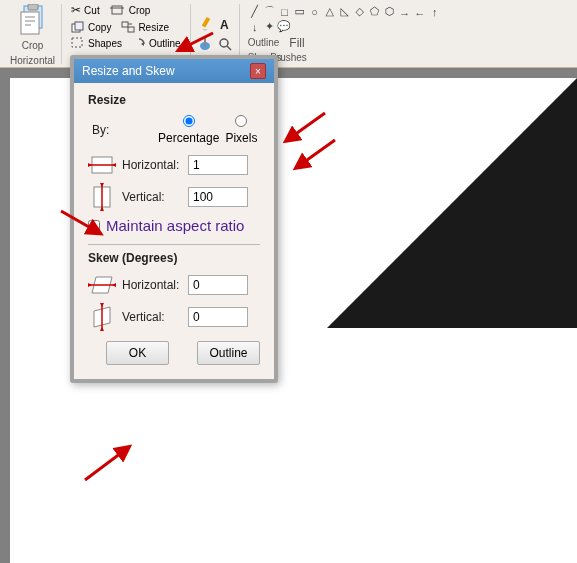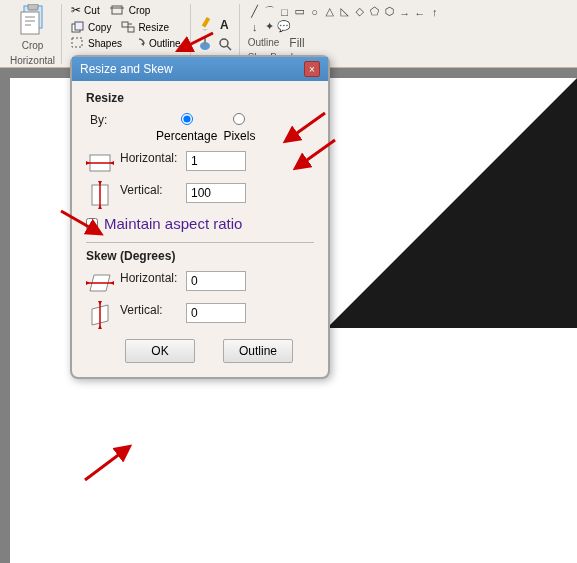--- a/index.html
+++ b/index.html
@@ -137,25 +137,25 @@
       left: 0;
       width: 100%;
       height: 100%;
       z-index: 100;
     }
 
     .dialog {
       position: absolute;
       top: 55px;
       left: 70px;
-      width: 260px;
+      width: 208px;
       background: #f5f0eb;
-      border: 2px solid #a3a3a3;
+      border: 4px solid #a3a3a3;
       box-shadow: 2px 2px 8px rgba(0,0,0,0.3);
-      border-radius: 8px;
+      border-radius: 3px;
     }
 
     .dialog-titlebar {
       background: linear-gradient(to bottom, #5b9bd5, #4a88c2);
       color: white;
       padding: 4px 8px;
       display: flex;
       justify-content: space-between;
       align-items: center;
       font-size: 12px;
@@ -197,21 +197,21 @@
     }
 
     .radio-input {
       width: 12px;
       height: 12px;
       cursor: pointer;
     }
 
     .field-row {
       display: flex;
-      align-items: flex-start;
+      align-items: center;
       margin-bottom: 8px;
       gap: 6px;
     }
 
     .field-icon {
       width: 28px;
       height: 24px;
       display: flex;
       align-items: center;
       justify-content: center;

